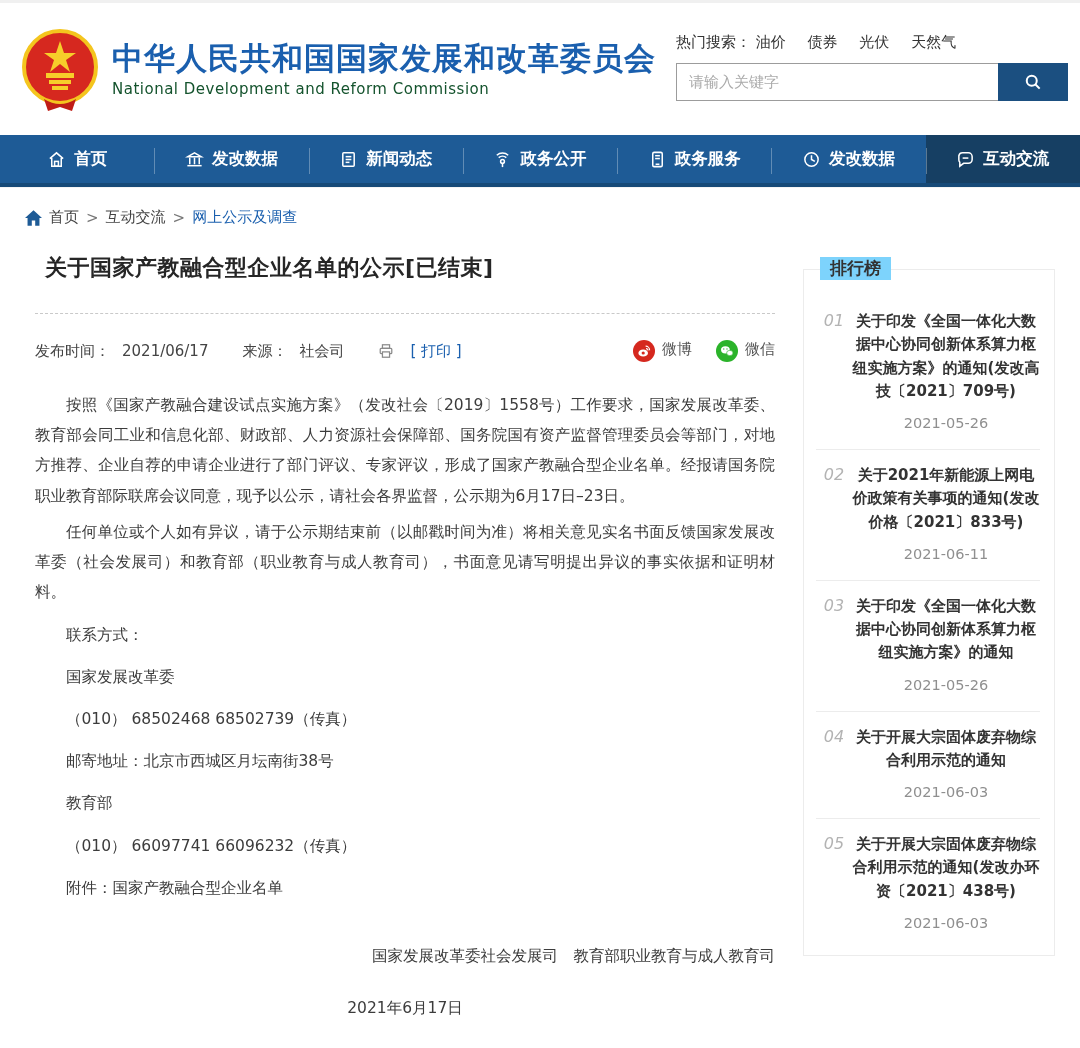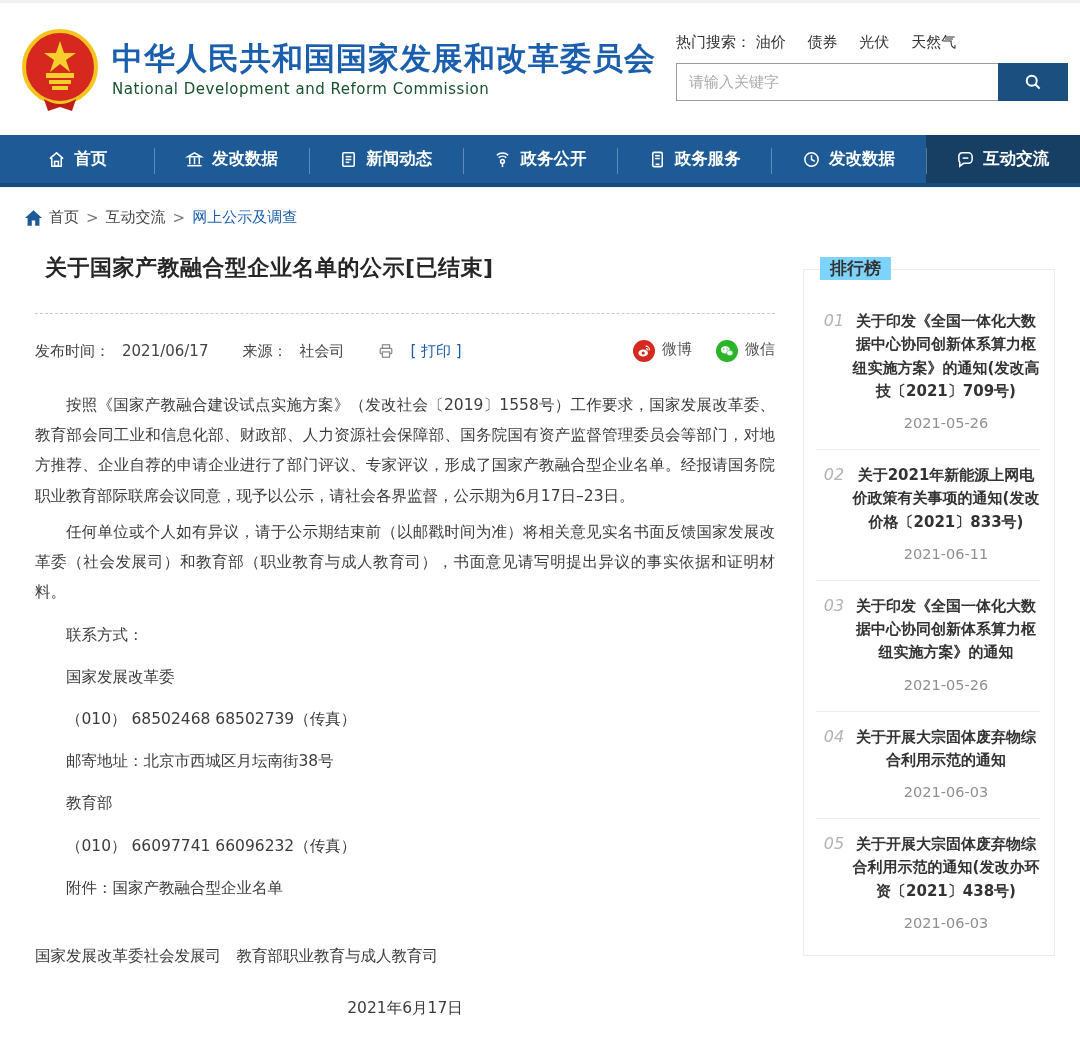--- a/index.html
+++ b/index.html
@@ -60,21 +60,21 @@
   .print-link { color:#1a5fae; display:flex; align-items:center; gap:16px; }
   .share-group { margin-left:auto; display:flex; align-items:center; gap:10px; }
   .share-item { display:flex; gap:7px; color:#555; font-size:15px; margin-left:14px; }
   .badge { width:22px; height:22px; border-radius:50%; display:inline-flex; align-items:center; justify-content:center; }
   .badge.weibo { background:#d5281e; }
   .badge.wechat { background:#2bb32a; }
 
   .article-body { margin-top:28px; font-size:15.5px; line-height:1.95; color:#3c3c3c; }
   .para { text-indent:2em; margin-bottom:6px; text-align:justify; }
   .cline { text-indent:2em; margin-top:12px; }
-  .signature { text-align:left; margin-top:38px; font-size:15.5px; color:#3c3c3c; }
+  .signature { text-align:right; margin-top:38px; font-size:15.5px; color:#3c3c3c; }
   .sign-date { text-align:center; margin-top:22px; font-size:15.5px; color:#3c3c3c; }
 
   
   .rank-box { position:relative; border:1px solid #ececec; padding:26px 14px 6px 12px; }
   .rank-title { position:absolute; top:-13px; left:16px; background:#7dd3fc; padding:0 10px;
     font-size:17px; font-weight:700; color:#333; }
   .rank-item { display:flex; padding:14px 0 18px;text-align:center; }
   .rank-item + .rank-item { border-top:1px solid #ececec; }
   .rank-num { width:36px; flex:none; font-size:16px; font-style:italic; color:#b3b3b3; padding-top:1px; }
   .rank-main { flex:1; }

